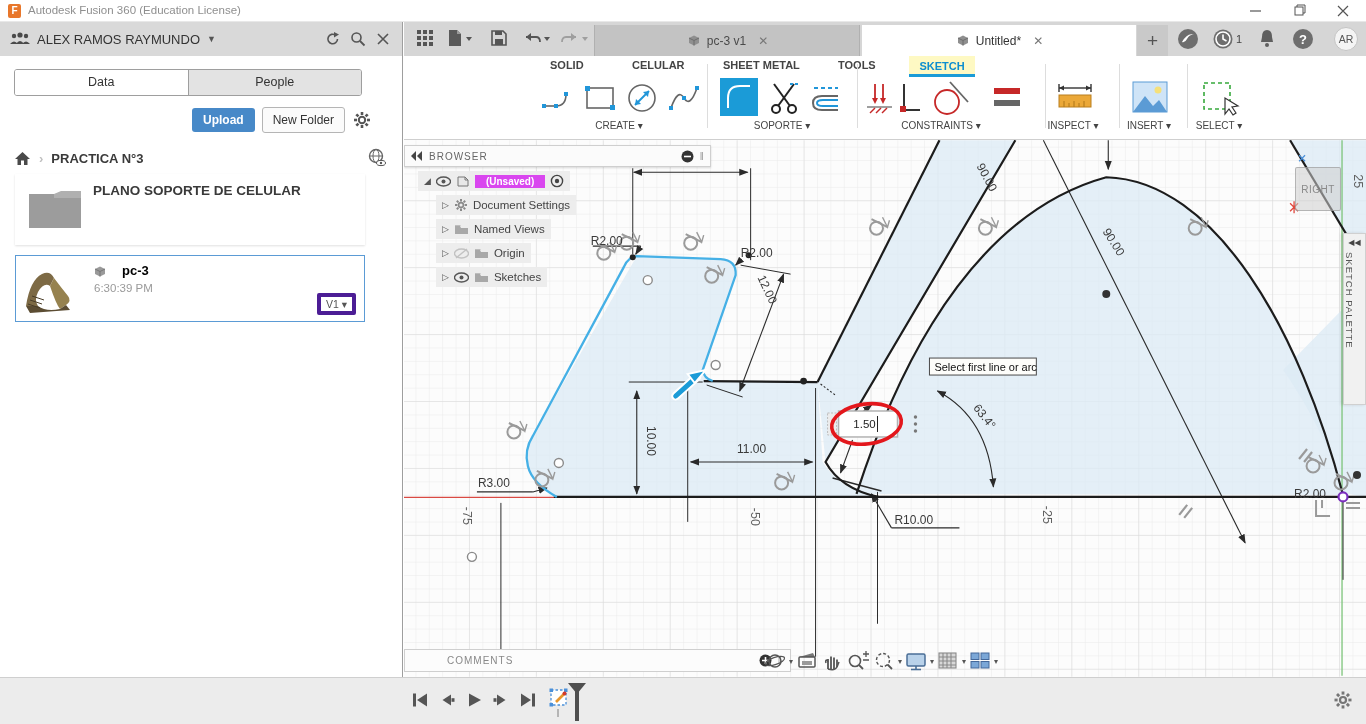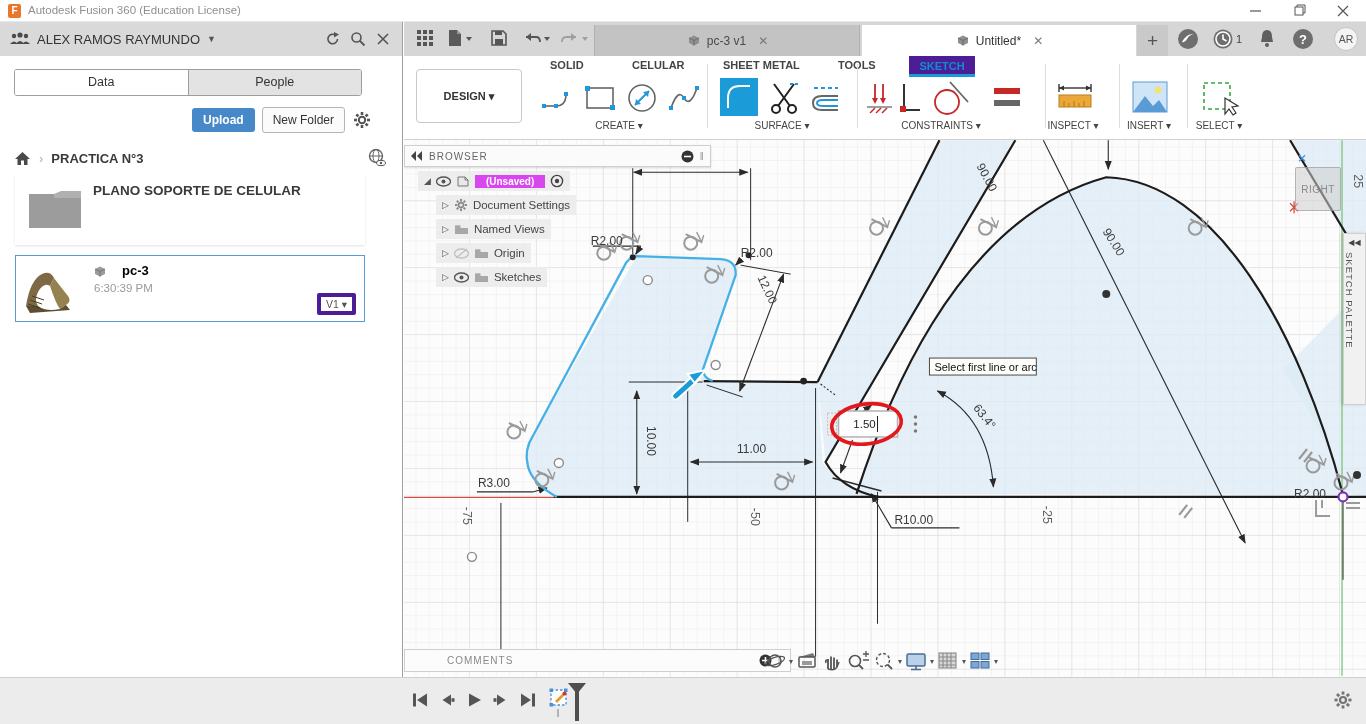--- a/index.html
+++ b/index.html
@@ -39,21 +39,21 @@
   .doc-tab { position:absolute; top:3px; height:31px; display:flex; align-items:center; gap:6px; padding:0 10px; font-size:12px; }
   #tab-doc1 { left:190px; width:266px; background:#c3c3c3; border-left:1px solid #b0b0b0; border-right:1px solid #b0b0b0; color:#4a4a4a; justify-content:center; }
   #tab-doc2 { left:458px; width:274px; background:#fff; color:#333; justify-content:center; }
   #tab-new { left:733px; width:31px; background:#c9c9c9; color:#555; font-size:19px; justify-content:center; }
   .tab-x { color:#777; font-size:12px; margin-left:6px; }
   .tr-icon { position:absolute; top:6px; }
   #avatar { position:absolute; right:8px; top:5px; width:24px; height:24px; border-radius:50%; background:#f4f4f4; border:1px solid #c4c4c4; font-size:10.5px; color:#555; text-align:center; line-height:23px; }
   
   #ribbon { position:absolute; left:404px; top:56px; width:962px; height:84px; background:#fff; border-bottom:1px solid #cfcfcf;padding-left:32px; }
   .rtab { position:absolute; top:3px; font-size:11px; font-weight:bold; color:#444; }
-  #rtab-sketch { top:0px; left:505px; width:66px; height:21px; background:#4c1d95; color:#0d8ecf; text-align:center; line-height:21px; border-bottom:3px solid #1b9bd7; }
+  #rtab-sketch { top:0px; left:505px; width:66px; height:21px; background:#fef9c3; color:#0d8ecf; text-align:center; line-height:21px; border-bottom:3px solid #1b9bd7; }
   #design-box { position:absolute; left:12px; top:13px; width:106px; height:54px; border:1px solid #c9c9c9; border-radius:4px; background:#fff; font-size:11px; font-weight:bold; color:#333; text-align:center; line-height:52px; }
   .ric { position:absolute; top:24px; }
   .rsep { position:absolute; top:8px; width:1px; height:64px; background:#ddd; }
   .rlabel { position:absolute; top:64px; font-size:10px; color:#444; transform:translateX(-50%); white-space:nowrap; }
   #finish-block { position:absolute; left:863px; top:0px; width:89px; height:84px; background:#d8edf8; }
   
   #canvas { position:absolute; left:404px; top:140px; width:962px; height:537px; overflow:hidden; background:#fcfcfc; }
   
   #browser { position:absolute; left:0px; top:5px; width:312px; }
   #browser-header { width:307px; height:22px; background:#fbfbfb; border:1px solid #cfcfcf; box-shadow:0 1px 2px rgba(0,0,0,.15); display:flex; align-items:center; padding:0 6px; gap:6px; }
@@ -262,21 +262,20 @@
     </svg>
   <div id="avatar">AR</div>
 </div>
 
 <div id="ribbon">
   <div class="rtab" style="left:146px;">SOLID</div>
   <div class="rtab" style="left:228px;">CELULAR</div>
   <div class="rtab" style="left:319px;">SHEET METAL</div>
   <div class="rtab" style="left:434px;">TOOLS</div>
   <div class="rtab" id="rtab-sketch">SKETCH</div>
-  <div id="design-box">DESIGN ▾</div>
 
   <svg class="ric" style="left:136px;" width="36" height="36">
       <line x1="4" y1="26" x2="16" y2="26" stroke="#666" stroke-width="1.6"></line>
       <path d="M16,26 Q26,26 26,14" fill="none" stroke="#666" stroke-width="1.6"></path>
       <rect x="2" y="24" width="4" height="4" fill="#2196d9"></rect>
       <rect x="14" y="24" width="4" height="4" fill="#2196d9"></rect>
       <rect x="24" y="12" width="4" height="4" fill="#2196d9"></rect>
     </svg>
   <svg class="ric" style="left:178px;" width="36" height="36">
       <rect x="5" y="8" width="26" height="20" fill="none" stroke="#666" stroke-width="1.6"></rect>
@@ -310,21 +309,21 @@
         <circle cx="10" cy="29" r="4"></circle>
         <circle cx="26" cy="29" r="4"></circle>
       </g>
       <line x1="24" y1="4" x2="32" y2="4" stroke="#2196d9" stroke-width="2" stroke-dasharray="3,2"></line>
     </svg>
   <svg class="ric" style="left:404px;" width="36" height="36">
       <line x1="6" y1="8" x2="30" y2="8" stroke="#2196d9" stroke-width="2" stroke-dasharray="4,3"></line>
       <path d="M30,16 H14 Q5,16 5,23 Q5,30 14,30 H30" fill="none" stroke="#666" stroke-width="2"></path>
       <path d="M30,20 H15 Q9,20 9,23 Q9,26 15,26 H30" fill="none" stroke="#2196d9" stroke-width="2"></path>
     </svg>
-  <div class="rlabel" style="left:378px;">SURFACE ▾</div>
+  <div class="rlabel" style="left:378px;">SOPORTE ▾</div>
   <div class="rsep" style="left:453px;"></div>
 
   <svg class="ric" style="left:461px;" width="30" height="36">
       <g stroke="#c62828" stroke-width="1.8">
         <line x1="10" y1="4" x2="10" y2="22"></line>
         <line x1="18" y1="4" x2="18" y2="22"></line>
       </g>
       <polygon points="10,24 7,18 13,18" fill="#c62828"></polygon>
       <polygon points="18,24 15,18 21,18" fill="#c62828"></polygon>
       <line x1="2" y1="27" x2="27" y2="27" stroke="#888" stroke-width="1.6"></line>

